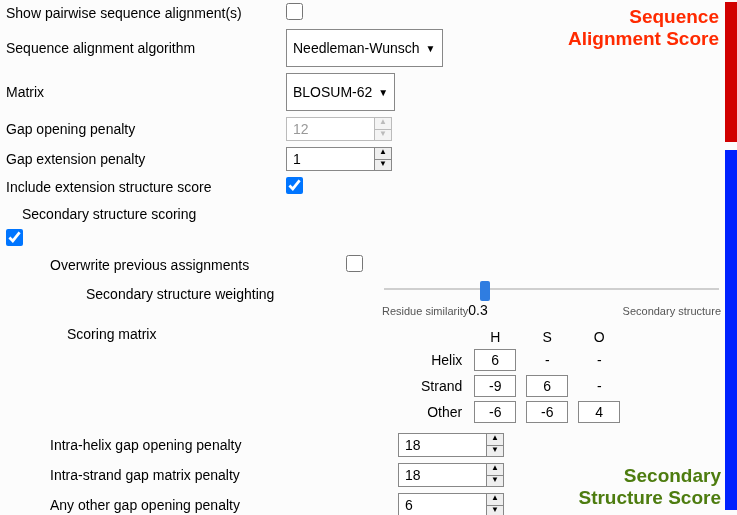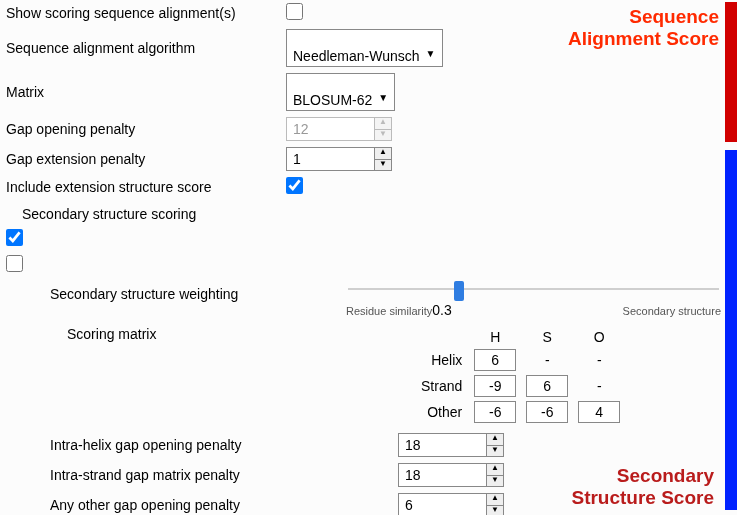--- a/index.html
+++ b/index.html
@@ -25,20 +25,21 @@
   .label-l3 { flex: 0 0 340px; padding-left: 44px; }
   .label-l3w { flex: 0 0 392px; padding-left: 44px; }
   .control-area {}
   input[type=checkbox] {
     width: 17px;
     height: 17px;
     margin: 0;
   }
   .select {
     display: inline-flex;
+    align-items: center;
     border: 1px solid #888;
     background: #fff;
     padding: 18px 6px;
     min-width: 90px;
     height: 28px;
     cursor: pointer;
   }
   .select .sel-text { flex: 1; }
   .select .chev { font-size: 10px; margin-left: 6px; }
   .spin {
@@ -73,20 +74,21 @@
   }
   .spin .sbtn + .sbtn { border-top: none; }
   .spin.disabled .sbtn { border-color: #bbb; background: #f4f4f4; color: #bbb; }
   .section-heading {
     padding: 6px 6px 4px 22px;
   }
   .slider-row {
     padding: 4px 6px;
     display: flex;
     align-items: flex-start;
+    margin-left: 36px;
   }
   .slider-area { flex: 1; padding-right: 10px; }
   .slider-track {
     position: relative;
     height: 14px;
     margin: 0 2px 6px 2px;
   }
   .slider-rail {
     position: absolute;
     left: 0; right: 0; top: 6px;
@@ -148,32 +150,32 @@
   #bar-blue { top: 150px; height: 360px; background: #0022ff; }
   .side-label {
     position: absolute;
     font-size: 19px;
     font-weight: bold;
     text-align: right;
     line-height: 1.15;
     z-index: 1;
   }
   #lab-red  { right: 18px; top: 6px;  color: #ff2a00; }
-  #lab-blue { right: 23px; bottom: 6px; color: #b91c1c; }
+  #lab-blue { right: 16px; bottom: 6px; color: #4d7c0f; }
 </style>
 </head>
 <body>
 
 <div class="side-bar" id="bar-red"></div>
 <div class="side-bar" id="bar-blue"></div>
 <div class="side-label" id="lab-red">Sequence<br>Alignment Score</div>
 <div class="side-label" id="lab-blue">Secondary<br>Structure Score</div>
 
 <div class="row">
-  <span class="label">Show scoring sequence alignment(s)</span>
+  <span class="label">Show pairwise sequence alignment(s)</span>
   <span class="control-area">
     <input type="checkbox" style="">
   </span>
 </div>
 
 <div class="row">
   <span class="label">Sequence alignment algorithm</span>
   <span class="control-area">
     <span class="select" style="min-width:138px">
       <span class="sel-text">Needleman-Wunsch</span>
@@ -227,20 +229,21 @@
 
 <div class="section-heading">Secondary structure scoring</div>
 
 <div class="row">
   <span class="control-area">
     <input type="checkbox" checked="" style="">
   </span>
 </div>
 
 <div class="row">
+  <span class="label label-l3">Overwrite previous assignments</span>
   <span class="control-area">
     <input type="checkbox" style="">
   </span>
 </div>
 
 <div class="slider-row">
   <span class="label label-l3" style="padding-top:4px">Secondary structure weighting</span>
   <div class="slider-area">
     <div class="slider-track">
       <div class="slider-rail"></div>

